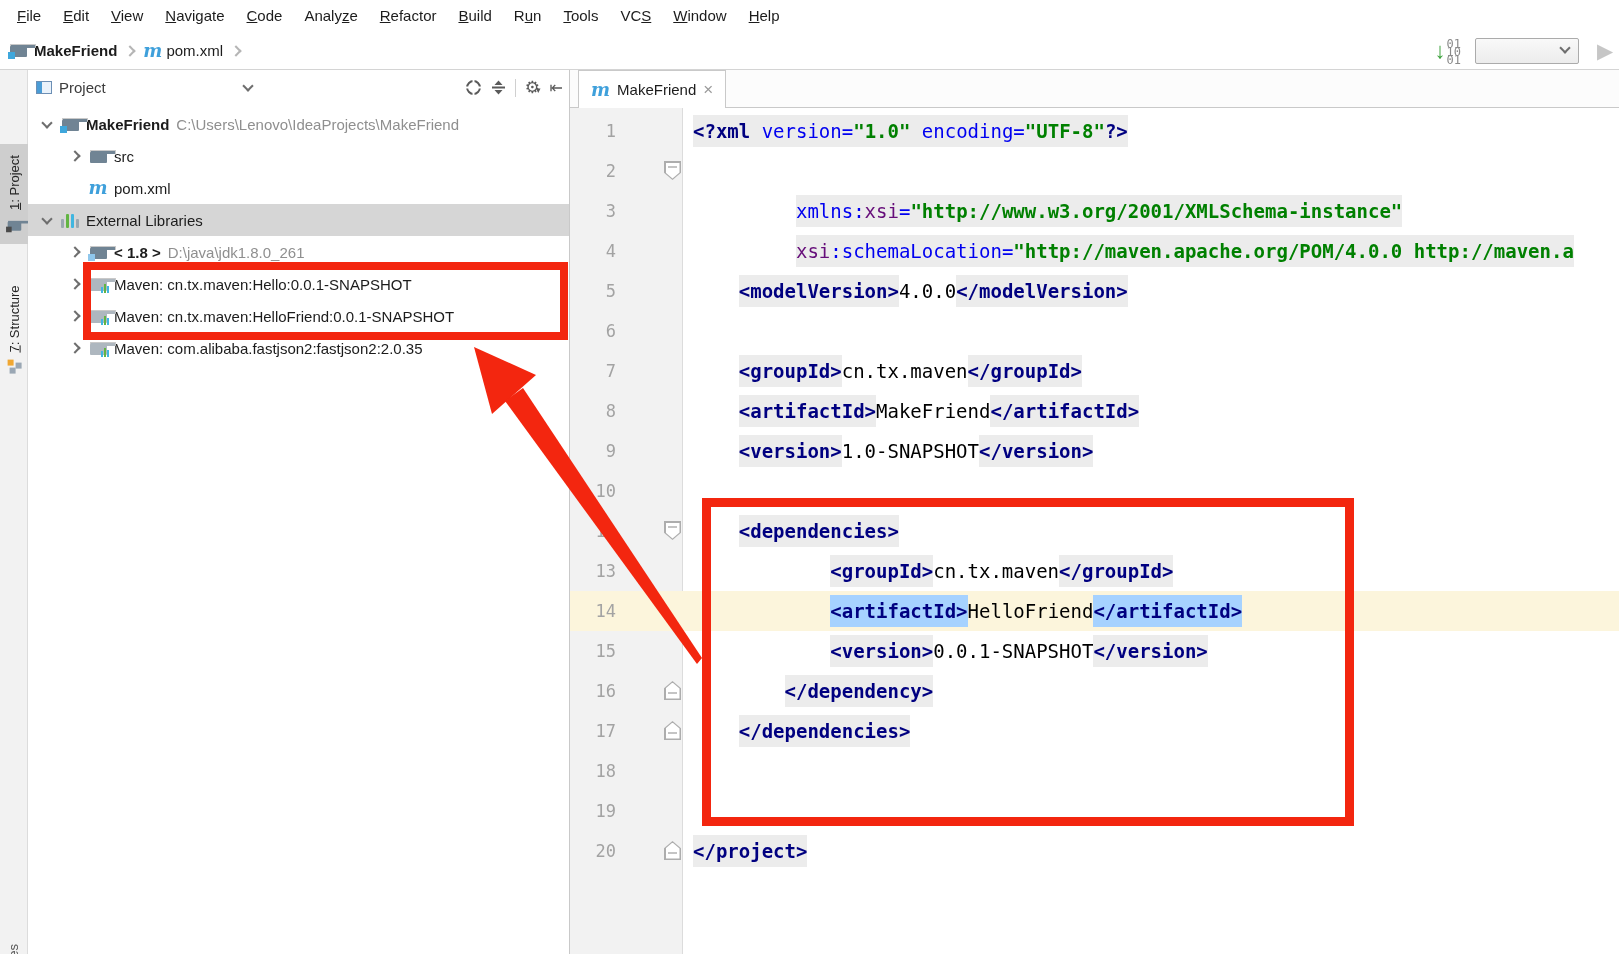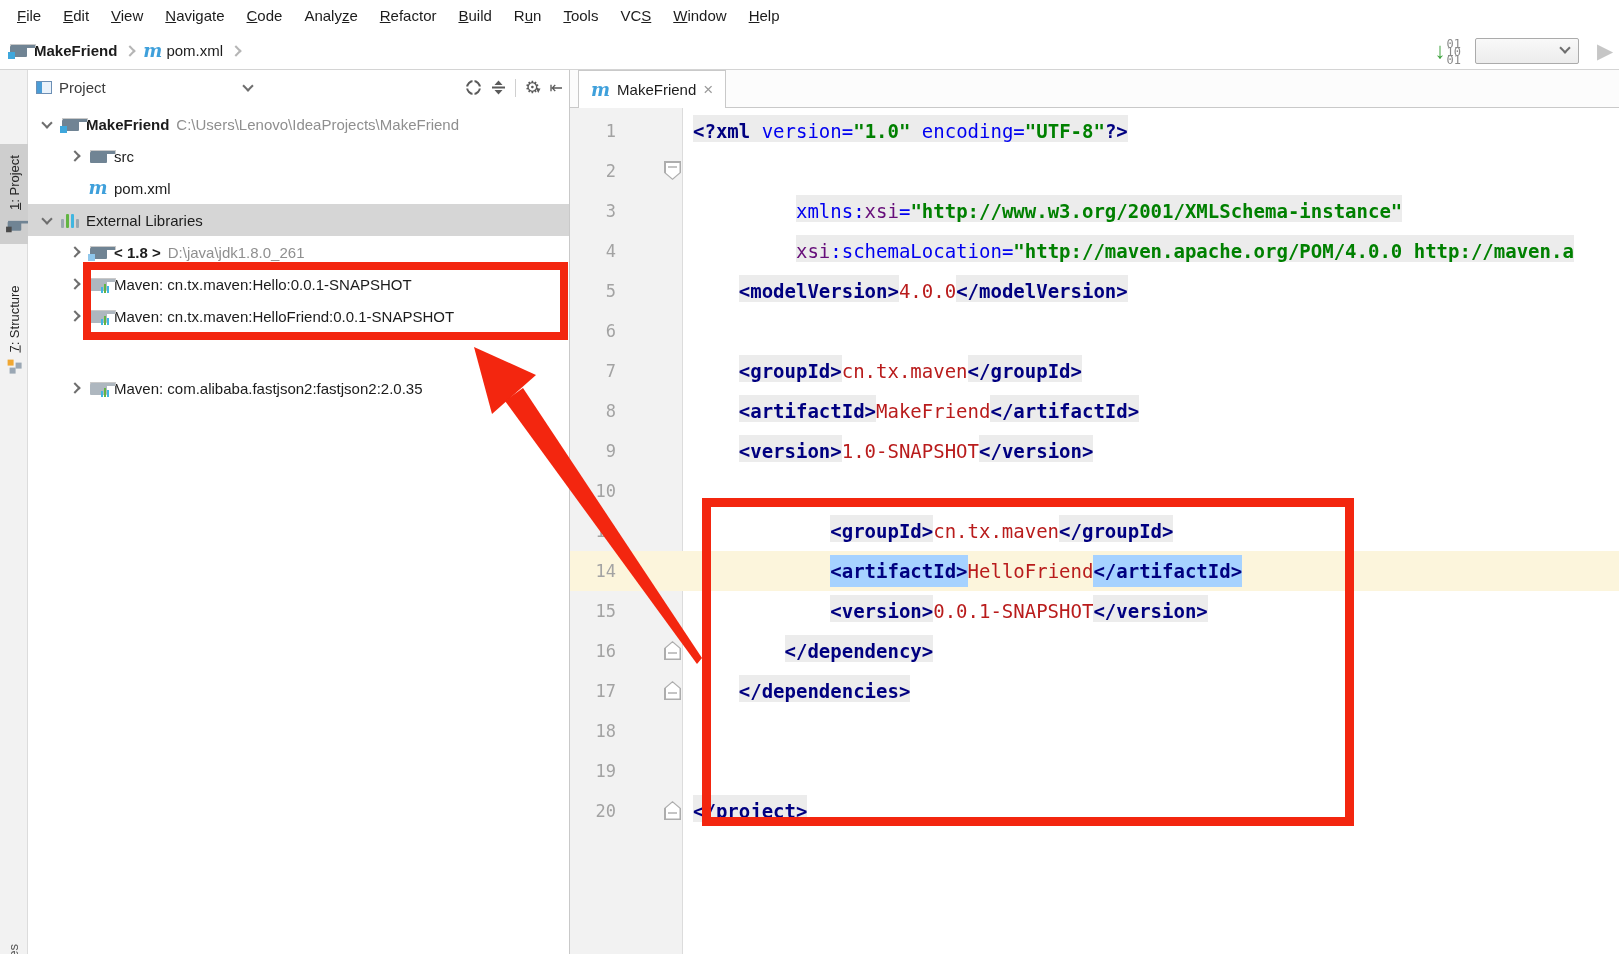--- a/index.html
+++ b/index.html
@@ -100,22 +100,22 @@
   .crow { position:relative; height:40px; display:flex;
     font-family:"DejaVu Sans Mono", monospace; font-size:19px; line-height:40px; }
   .crow.cur { background:#FCF5DC; }
   .lnumbox { width:113px; flex:none; }
   .lnum { display:block; width:46px; text-align:right; color:#A3A3A3; font-size:17px; }
   .ctext { padding-left:10px; white-space:pre; }
   .c-tag { color:#000080; font-weight:bold; }
   .c-attr { color:#0000F0; }
   .c-ns { color:#660E7A; }
   .c-str { color:#008000; font-weight:bold; }
-  .c-txt { color:#b91c1c; }
-  .bg-g { background:#ECECEC; padding-top:5px; }
+  .c-txt { color:#000000; }
+  .bg-g { background:#ECECEC; padding-top:5px; padding-bottom:5px; }
   .bg-b { background:#A6D2FF; padding-top:5px; padding-bottom:5px; }
 
   .fold { position:absolute; left:94px; top:10px; width:17px; height:19px; }
   .fold .o, .fold .i { position:absolute; }
   .fold.down .o { inset:0; background:#ADADAD; clip-path:polygon(0 0,100% 0,100% 62%,50% 100%,0 62%); }
   .fold.down .i { inset:1.5px; background:#fff; clip-path:polygon(0 0,100% 0,100% 62%,50% 100%,0 62%); }
   .fold.up .o { inset:0; background:#ADADAD; clip-path:polygon(0 100%,100% 100%,100% 38%,50% 0,0 38%); }
   .fold.up .i { inset:1.5px; background:#fff; clip-path:polygon(0 100%,100% 100%,100% 38%,50% 0,0 38%); }
   .fold .m { position:absolute; left:4px; right:4px; height:2px; background:#C4C4C4; }
   .fold.down .m { top:5px; } .fold.up .m { top:11px; }
@@ -315,21 +315,21 @@
               <i class="body" style="background: rgb(174, 183, 191);"></i>
               <span class="libbars">
                 <i style="background: rgb(64, 182, 224); height: 6px;"></i>
                 <i style="background: rgb(98, 181, 67); height: 9px;"></i>
                 <i style="background: rgb(64, 182, 224); height: 7px;"></i>
               </span>
             </span>
           </span>
           <span class="lbl">Maven: cn.tx.maven:HelloFriend:0.0.1-SNAPSHOT</span>
         </div>
-        <div class="trow" style="padding-left: 36px; margin-top: 40px;">
+        <div class="trow" style="padding-left: 36px;">
           <span class="chevbox">
             <span class="chev r"></span>
           </span>
           <span class="icon">
             <span class="fold-ico">
               <i class="tab" style="background: rgb(174, 183, 191);"></i>
               <i class="body" style="background: rgb(174, 183, 191);"></i>
               <span class="libbars">
                 <i style="background: rgb(64, 182, 224); height: 6px;"></i>
                 <i style="background: rgb(98, 181, 67); height: 9px;"></i>
@@ -412,20 +412,31 @@
             <span class="ctext"><span class="c-txt">    </span><span class="c-tag bg-g">&lt;version&gt;</span><span class="c-txt">1.0-SNAPSHOT</span><span class="c-tag bg-g">&lt;/version&gt;</span></span>
           </div>
           <div class="crow">
             <span class="lnumbox">
               <span class="lnum">10</span>
             </span>
             <span class="ctext"></span>
           </div>
           <div class="crow">
             <span class="lnumbox">
+              <span class="lnum">11</span>
+            </span>
+            <span class="fold down">
+              <span class="o"></span>
+              <span class="i"></span>
+              <span class="m"></span>
+            </span>
+            <span class="ctext"><span class="c-txt">    </span><span class="c-tag bg-g">&lt;dependencies&gt;</span></span>
+          </div>
+          <div class="crow">
+            <span class="lnumbox">
               <span class="lnum">13</span>
             </span>
             <span class="ctext"><span class="c-txt">            </span><span class="c-tag bg-g">&lt;groupId&gt;</span><span class="c-txt">cn.tx.maven</span><span class="c-tag bg-g">&lt;/groupId&gt;</span></span>
           </div>
           <div class="crow cur">
             <span class="lnumbox">
               <span class="lnum">14</span>
             </span>
             <span class="ctext"><span class="c-txt">            </span><span class="c-tag bg-b">&lt;artifactId&gt;</span><span class="c-txt">HelloFriend</span><span class="c-tag bg-b">&lt;/artifactId&gt;</span></span>
           </div>

